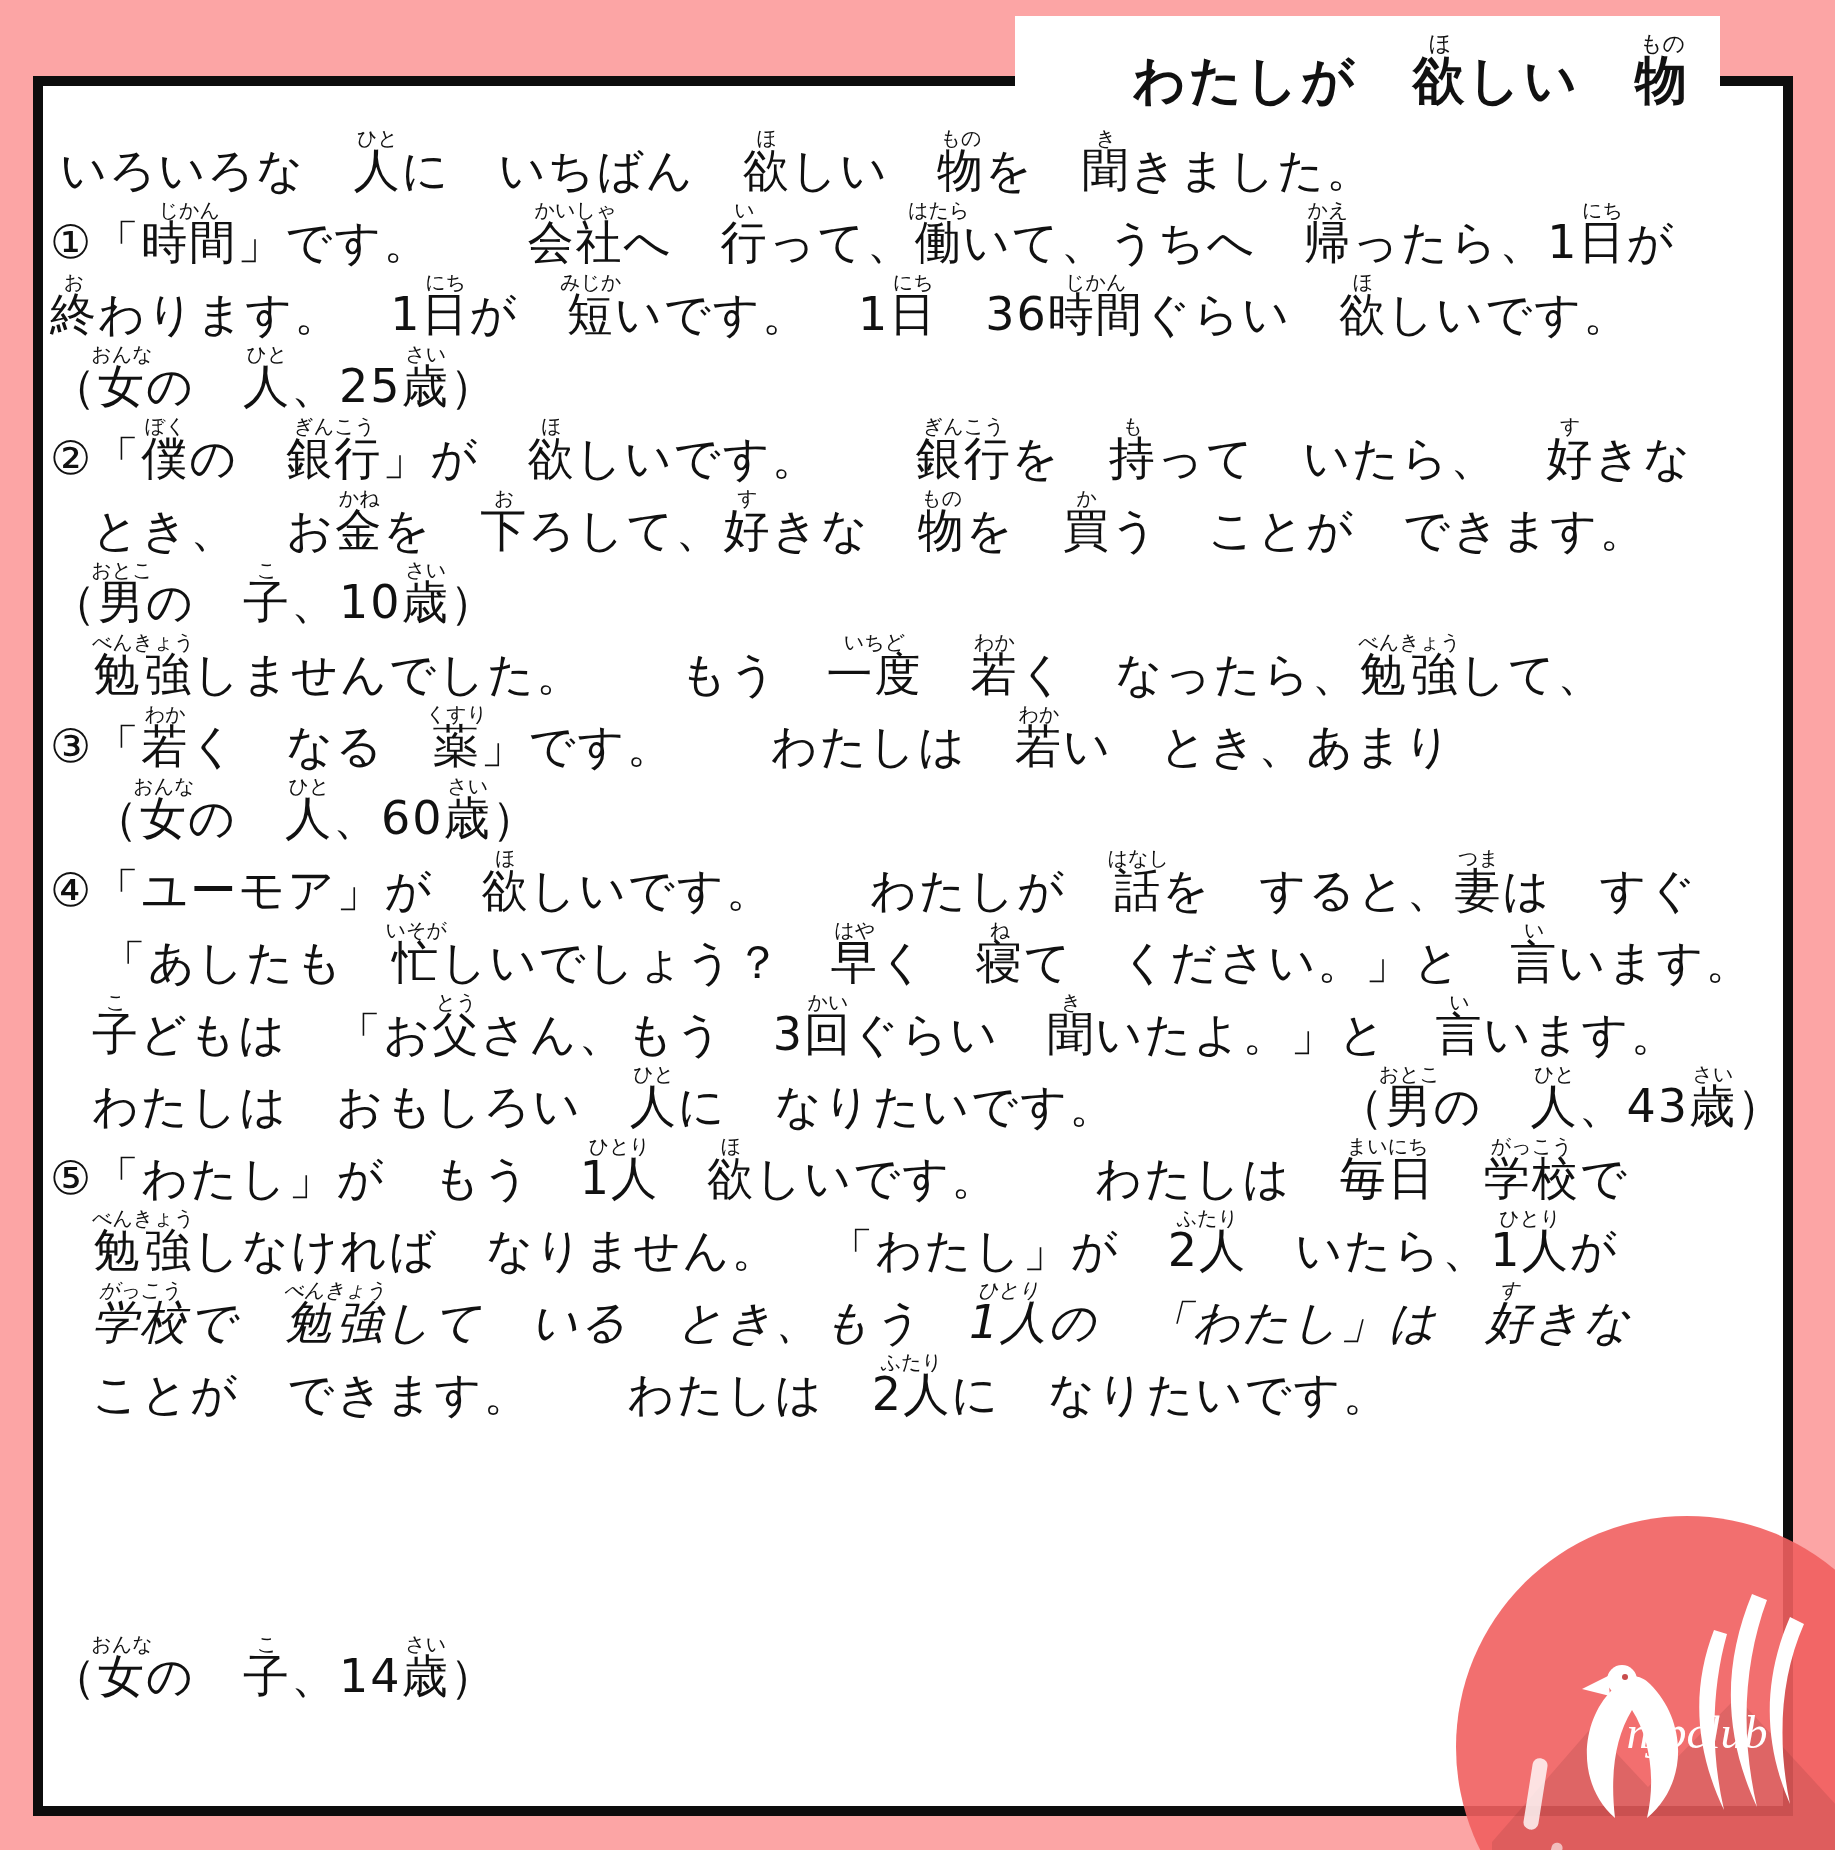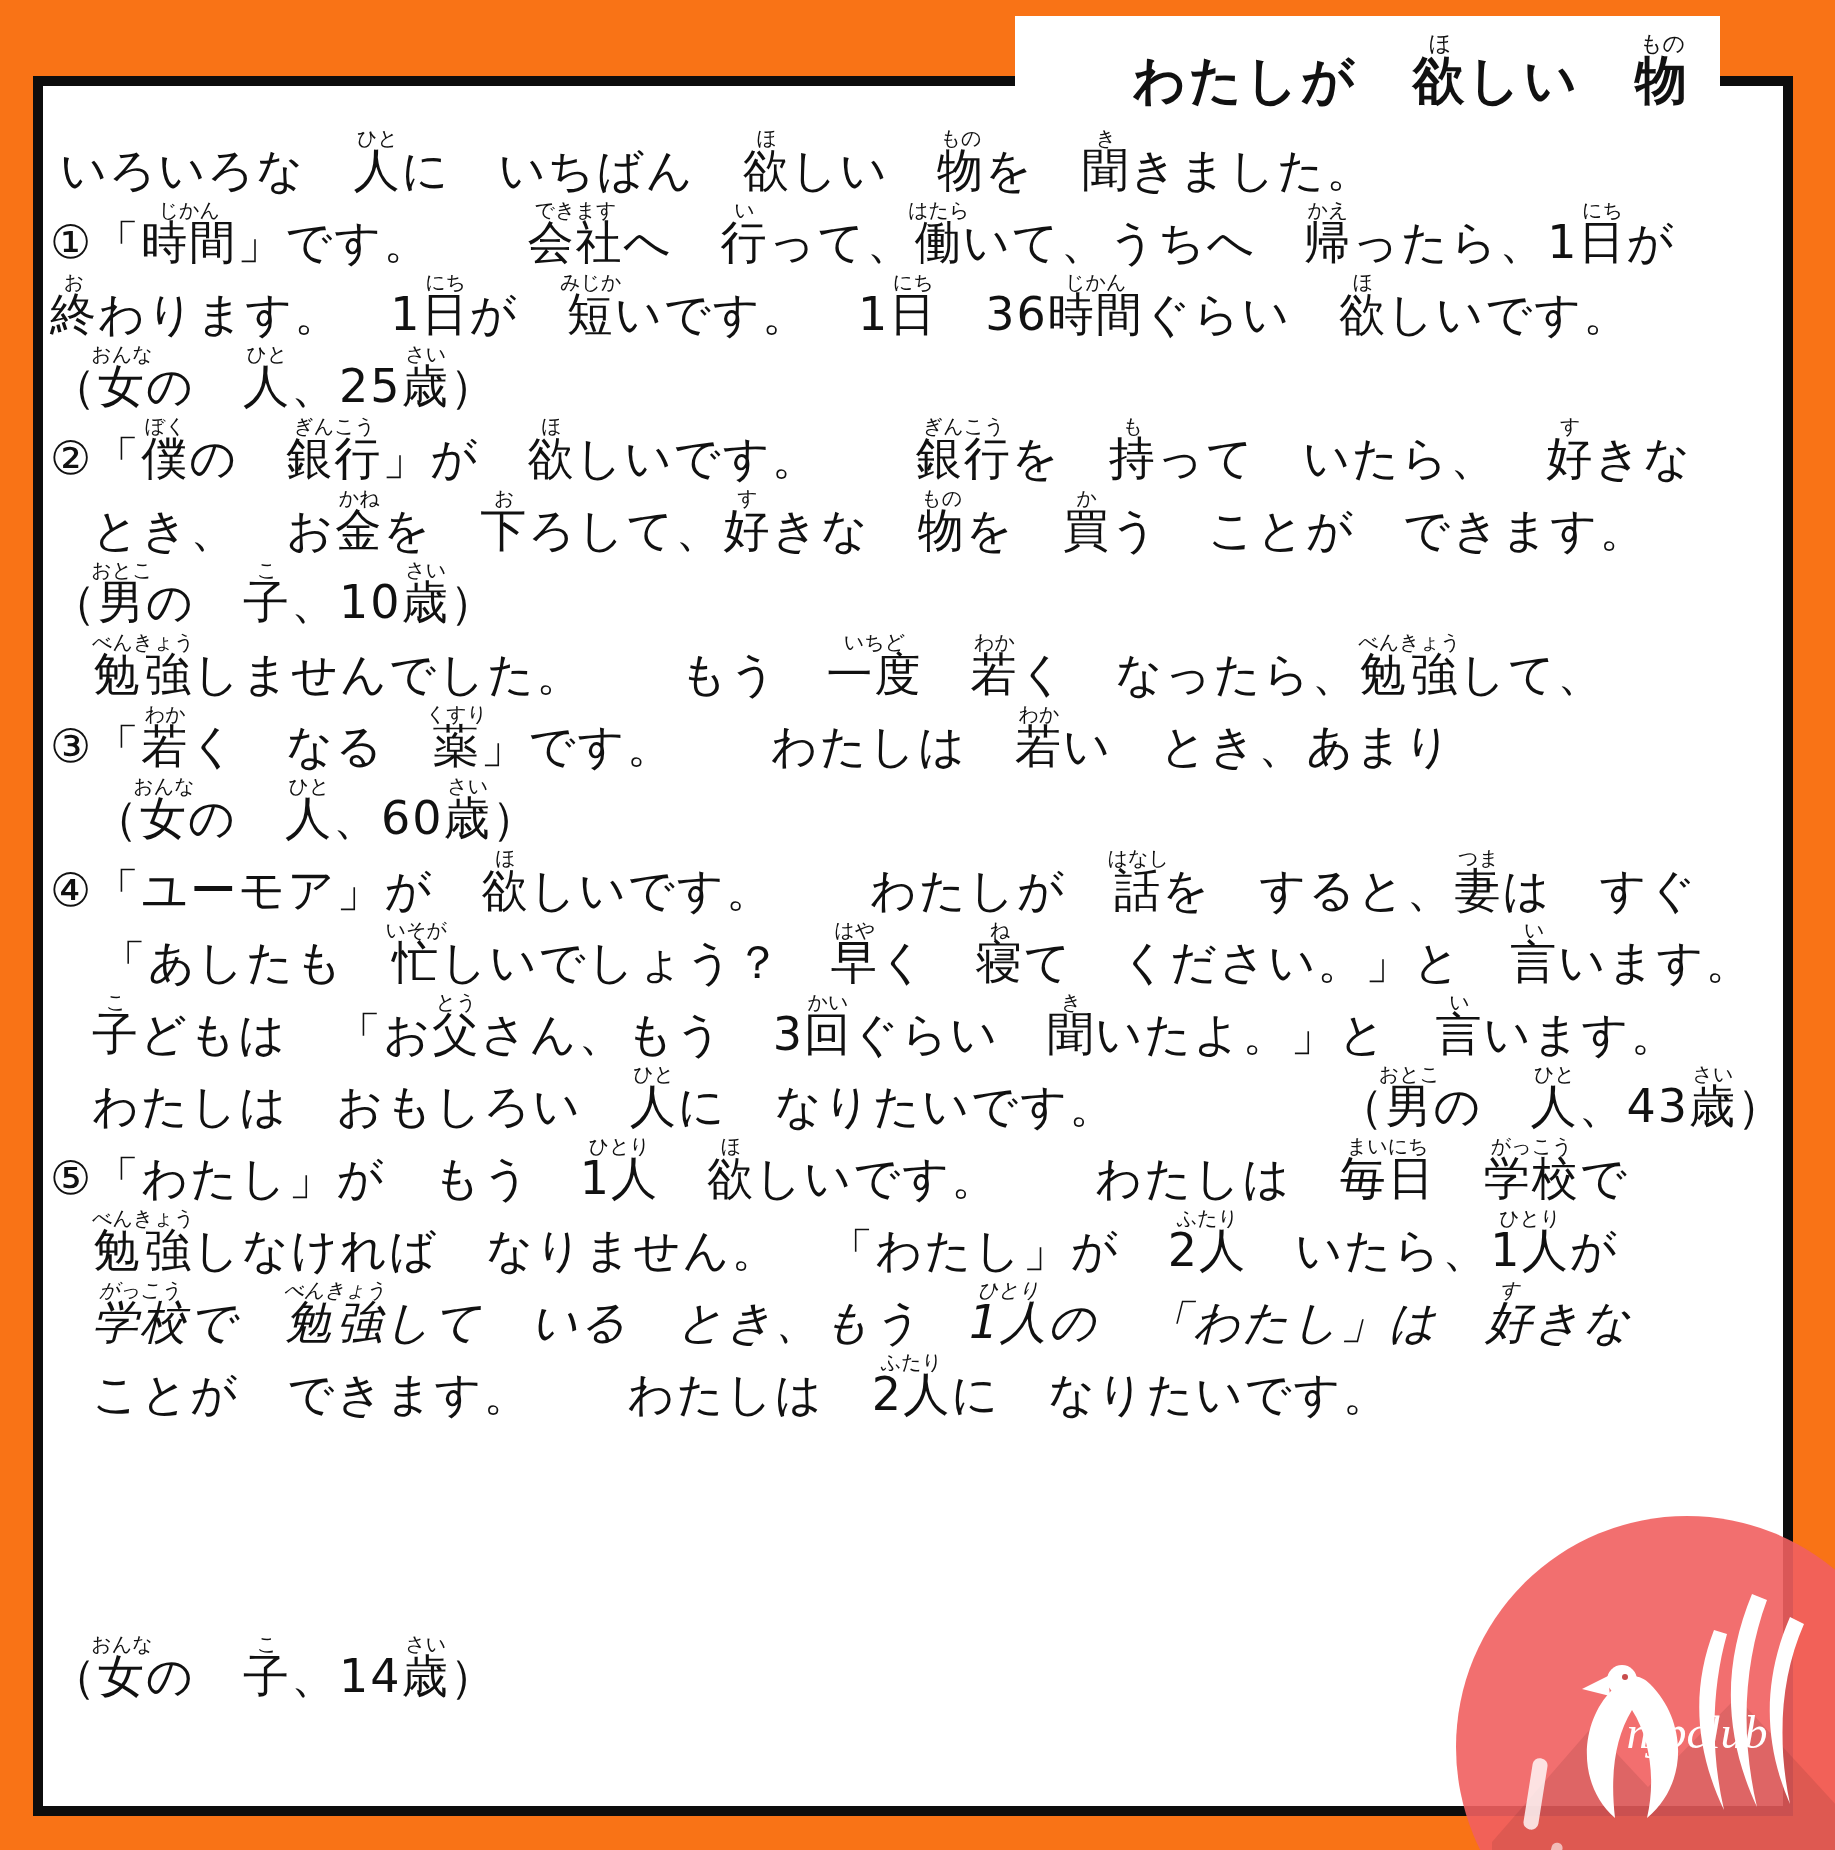--- a/index.html
+++ b/index.html
@@ -6,21 +6,21 @@
     margin:0; padding:0;
     width:1835px; height:1850px;
     background:#ffffff;
     overflow:hidden;
     font-family:"DejaVu Sans", sans-serif;
     color:#111111;
   }
   #page{
     position:relative;
     width:1835px; height:1850px;
-    background:#f97316;
+    background:#fca5a5;
   }
   
   #frame{
     position:absolute;
     left:33px; top:76px;
     width:1760px; height:1740px;
     border:10px solid #0d0d0d;
     box-sizing:border-box;
     background:#ffffff;
     z-index:1;
@@ -91,21 +91,21 @@
 
   <div id="title">
     <span class="segs" id="title-text">わたしが　<ruby>欲<rt>ほ</rt></ruby>しい　<ruby>物<rt>もの</rt></ruby></span>
   </div>
 
   <div id="passage">
       <div class="line l" style="margin-left: 10px;">
         <span class="segs">いろいろな　<ruby>人<rt>ひと</rt></ruby>に　いちばん　<ruby>欲<rt>ほ</rt></ruby>しい　<ruby>物<rt>もの</rt></ruby>を　<ruby>聞<rt>き</rt></ruby>きました。</span>
       </div>
       <div class="line l">
-        <span class="segs">①「<ruby>時間<rt>じかん</rt></ruby>」です。　　<ruby>会社<rt>できます</rt></ruby>へ　<ruby>行<rt>い</rt></ruby>って、<ruby>働<rt>はたら</rt></ruby>いて、うちへ　<ruby>帰<rt>かえ</rt></ruby>ったら、1<ruby>日<rt>にち</rt></ruby>が</span>
+        <span class="segs">①「<ruby>時間<rt>じかん</rt></ruby>」です。　　<ruby>会社<rt>かいしゃ</rt></ruby>へ　<ruby>行<rt>い</rt></ruby>って、<ruby>働<rt>はたら</rt></ruby>いて、うちへ　<ruby>帰<rt>かえ</rt></ruby>ったら、1<ruby>日<rt>にち</rt></ruby>が</span>
       </div>
       <div class="line l" style="">
         <span class="segs"><ruby>終<rt>お</rt></ruby>わります。　1<ruby>日<rt>にち</rt></ruby>が　<ruby>短<rt>みじか</rt></ruby>いです。　1<ruby>日<rt>にち</rt></ruby>　36<ruby>時間<rt>じかん</rt></ruby>ぐらい　<ruby>欲<rt>ほ</rt></ruby>しいです。</span>
       </div>
       <div class="line r">
         <span class="segs">（<ruby>女<rt>おんな</rt></ruby>の　<ruby>人<rt>ひと</rt></ruby>、25<ruby>歳<rt>さい</rt></ruby>）</span>
       </div>
       <div class="line l">
         <span class="segs">②「<ruby>僕<rt>ぼく</rt></ruby>の　<ruby>銀行<rt>ぎんこう</rt></ruby>」が　<ruby>欲<rt>ほ</rt></ruby>しいです。　　<ruby>銀行<rt>ぎんこう</rt></ruby>を　<ruby>持<rt>も</rt></ruby>って　いたら、　<ruby>好<rt>す</rt></ruby>きな</span>
       </div>

